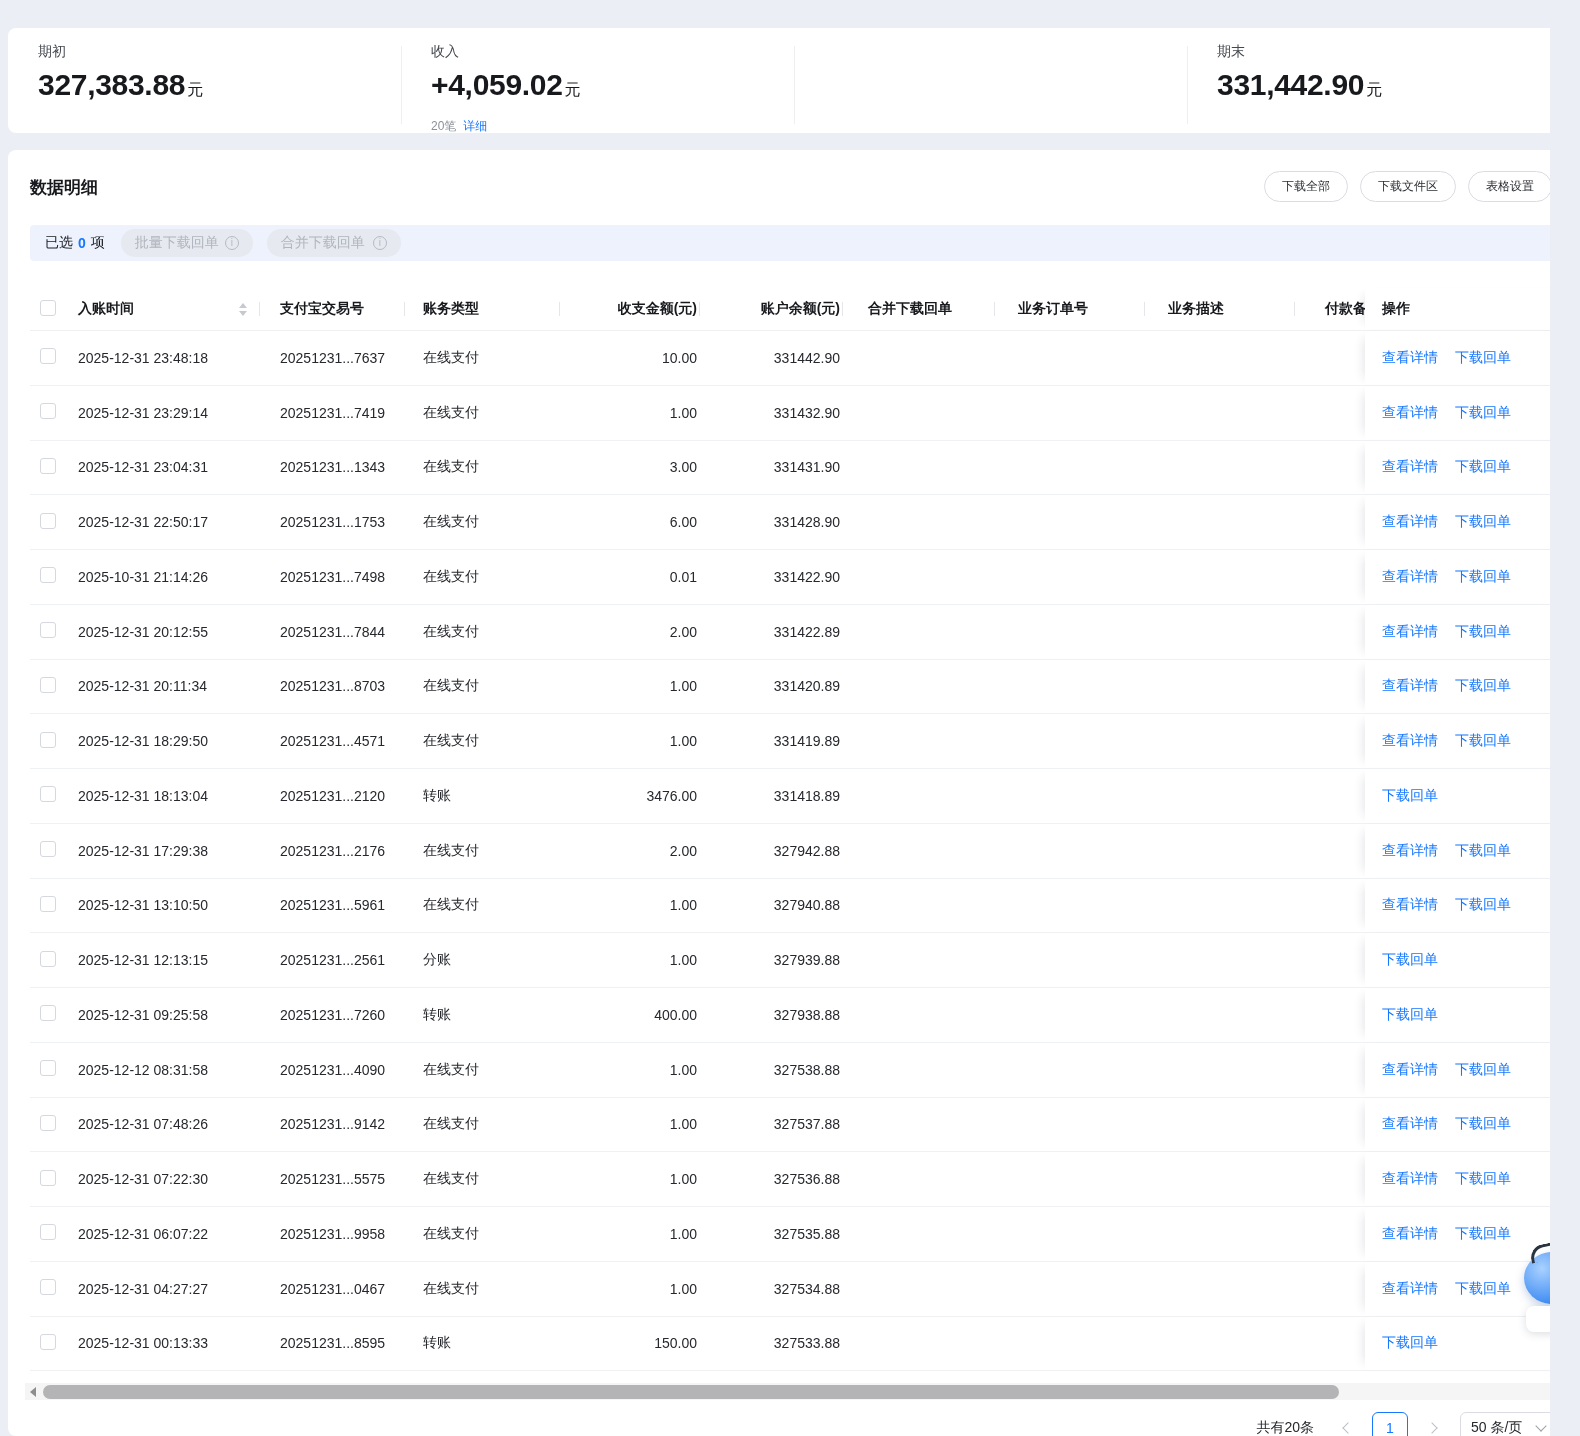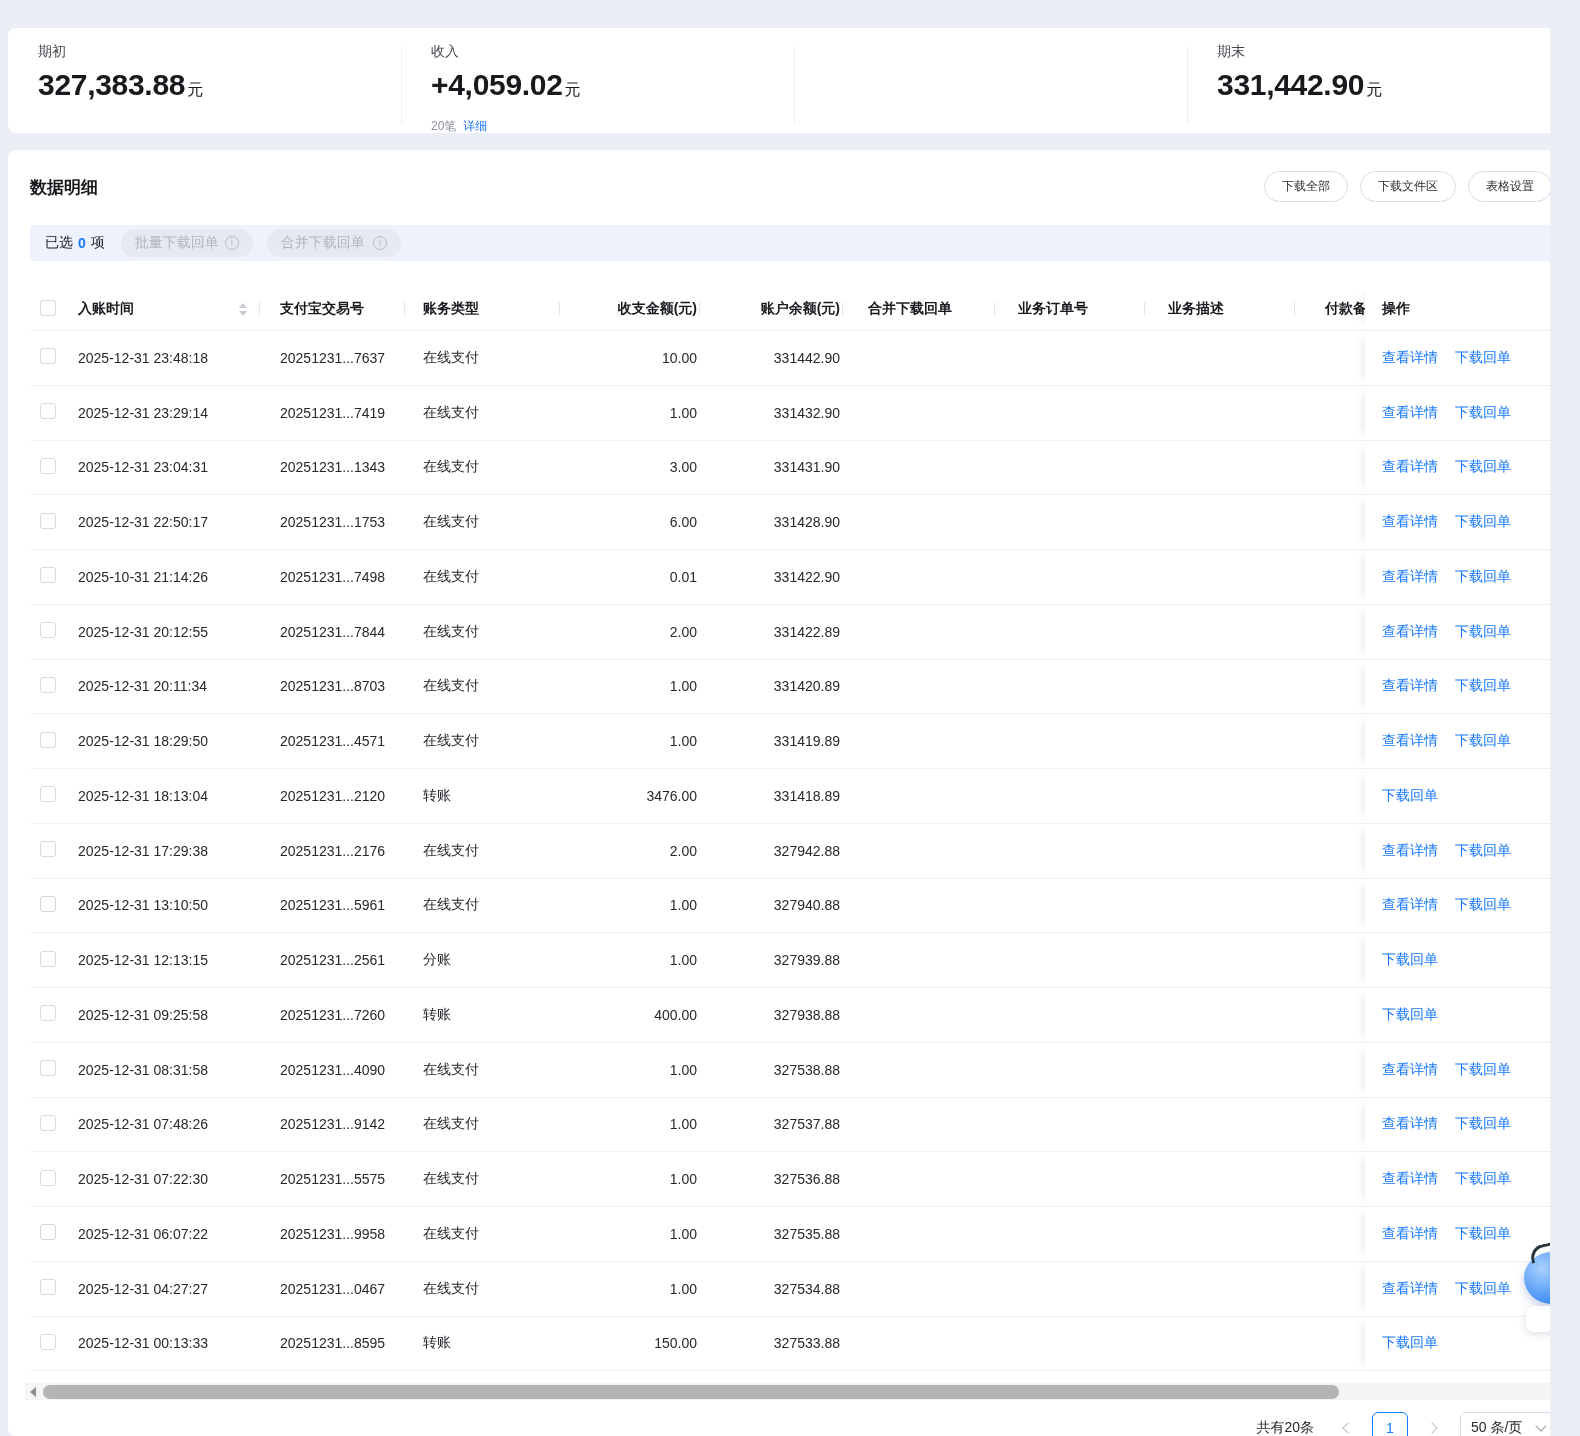--- a/index.html
+++ b/index.html
@@ -421,21 +421,21 @@
     <div class="cell c-desc"></div>
     <div class="cell c-payer"></div>
     <div class="action-cell">
 
       <a class="link dl">下载回单</a>
     </div>
   </div>
 
   <div class="row">
     <div class="cell c-check"><span class="checkbox"></span></div>
-    <div class="cell c-time">2025-12-31 08:31:58</div>
+    <div class="cell c-time">2025-12-12 08:31:58</div>
     <div class="cell c-txn">20251231...4090</div>
     <div class="cell c-type">在线支付</div>
     <div class="cell c-amount">1.00</div>
     <div class="cell c-balance">327538.88</div>
     <div class="cell c-base"></div>
     <div class="cell c-order"></div>
     <div class="cell c-desc"></div>
     <div class="cell c-payer"></div>
     <div class="action-cell">
       <a class="link detail">查看详情</a>

